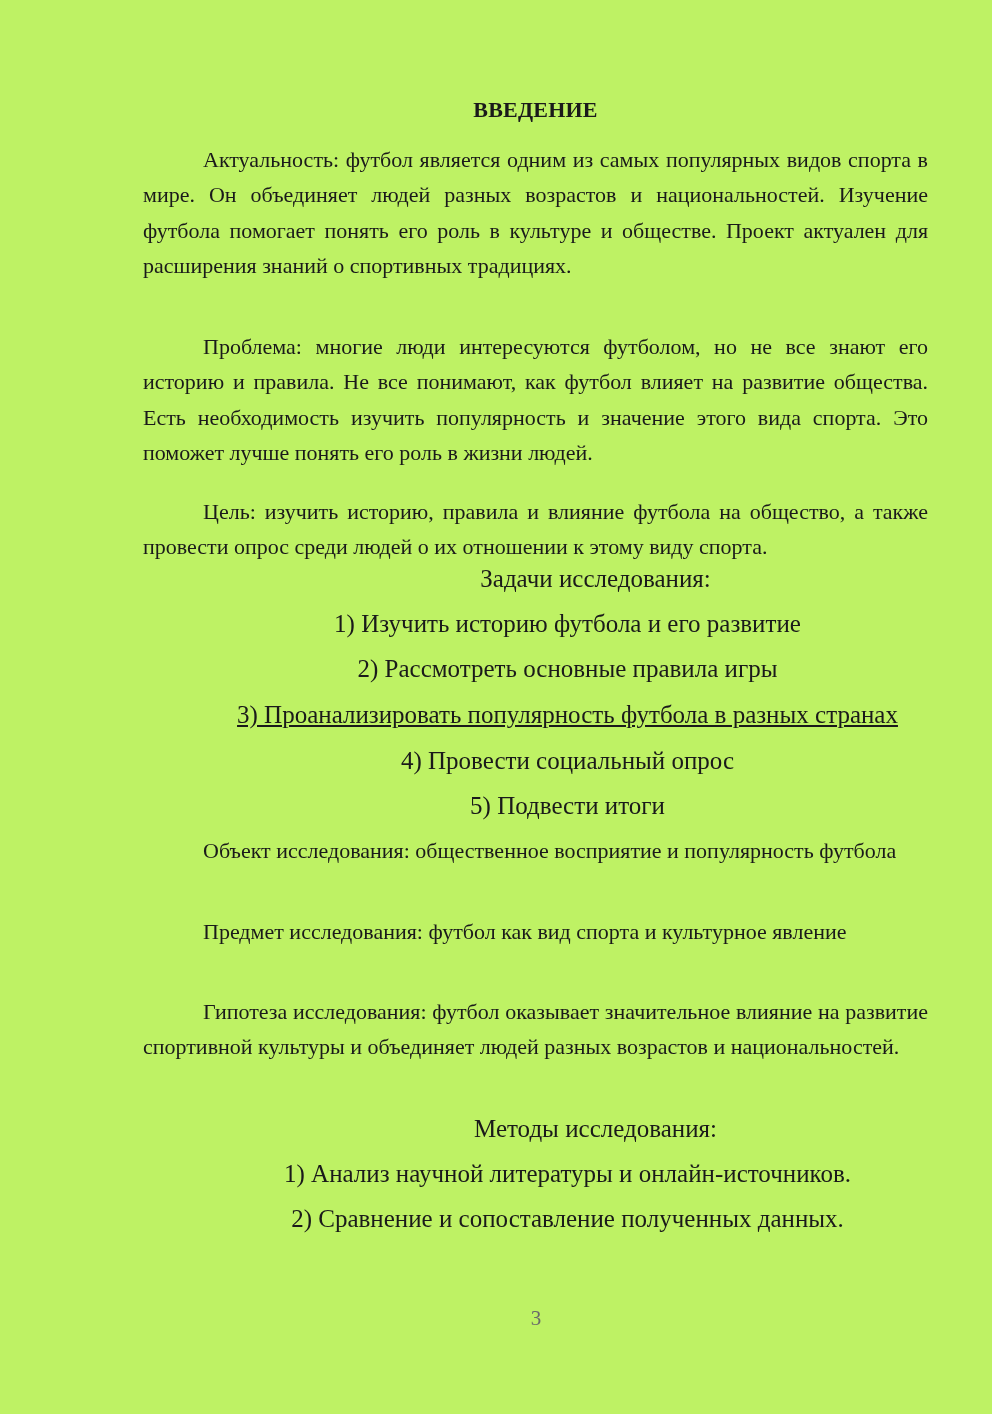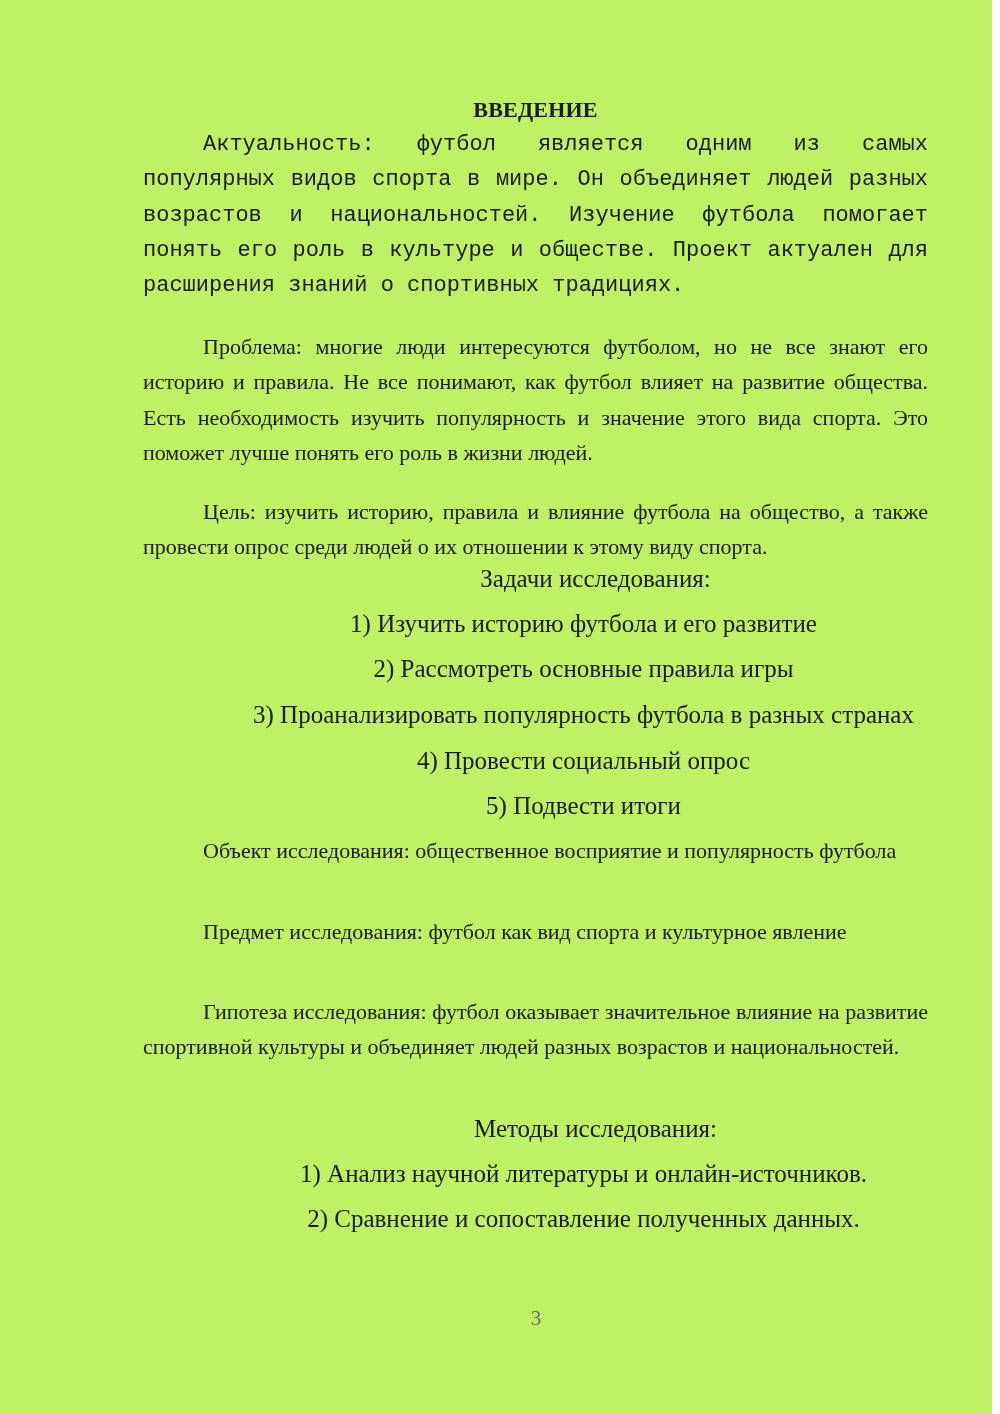--- a/index.html
+++ b/index.html
@@ -5,41 +5,41 @@
     html, body { margin: 0; padding: 0; background: #ffffff; }
     body { width: 1000px; height: 1414px; position: relative; overflow: hidden;
            font-family: "Liberation Serif", "DejaVu Serif", serif; color: #1a1a1a; }
     .page { position: absolute; left: 0; top: 0; width: 992px; height: 1414px; background: #bef264; }
     .title { position: absolute; left: 143px; width: 785px; top: 97px; text-align: center;
              font-weight: bold; font-size: 22px; line-height: 26px; letter-spacing: 0.2px; }
     .para { position: absolute; left: 143px; width: 785px; font-size: 22px;
             line-height: 35.3px; text-align: justify; text-indent: 60px; margin: 0; }
     .line { position: absolute; left: 143px; width: 785px; font-size: 25px; line-height: 26px; white-space: nowrap; text-align: center; }
     .indent { left: 203px; }
-    .item { left: 191px; }
+    .item { left: 175px; }
     .pagenum { position: absolute; left: 0; width: 1072px; top: 1306px; text-align: center;
                font-size: 21px; color: #6a6a6a; }
   </style>
 </head>
 <body>
 
 <div class="page">
 
   <div class="title">ВВЕДЕНИЕ</div>
 
-  <p class="para" style="top:127px;font-family:Liberation Mono, monospace;">Актуальность: футбол является одним из самых популярных видов спорта в мире. Он объединяет людей разных возрастов и национальностей. Изучение футбола помогает понять его роль в культуре и обществе. Проект актуален для расширения знаний о спортивных традициях.</p>
+  <p class="para" style="top:142px;">Актуальность: футбол является одним из самых популярных видов спорта в мире. Он объединяет людей разных возрастов и национальностей. Изучение футбола помогает понять его роль в культуре и обществе. Проект актуален для расширения знаний о спортивных традициях.</p>
 
   <p class="para" style="top:329px;">Проблема: многие люди интересуются футболом, но не все знают его историю и правила. Не все понимают, как футбол влияет на развитие общества. Есть необходимость изучить популярность и значение этого вида спорта. Это поможет лучше понять его роль в жизни людей.</p>
 
   <p class="para" style="top:494px;">Цель: изучить историю, правила и влияние футбола на общество, а также провести опрос среди людей о их отношении к этому виду спорта.</p>
 
   <div class="line indent" style="top:566px;">Задачи исследования:</div>
   <div class="line item" style="top:611px;">1) Изучить историю футбола и его развитие</div>
   <div class="line item" style="top:656px;">2) Рассмотреть основные правила игры</div>
-  <div class="line item" style="top:702px;">3) Проанализировать популярность футбола в разных странах</div>
+  <div class="line item" style="top:702px;text-decoration:underline;">3) Проанализировать популярность футбола в разных странах</div>
   <div class="line item" style="top:748px;">4) Провести социальный опрос</div>
   <div class="line item" style="top:793px;">5) Подвести итоги</div>
 
   <p class="para" style="top:833px;">Объект исследования: общественное восприятие и популярность футбола</p>
 
   <p class="para" style="top:914px;">Предмет исследования: футбол как вид спорта и культурное явление</p>
 
   <p class="para" style="top:994px;">Гипотеза исследования: футбол оказывает значительное влияние на развитие спортивной культуры и объединяет людей разных возрастов и национальностей.</p>
 
   <div class="line indent" style="top:1116px;">Методы исследования:</div>

